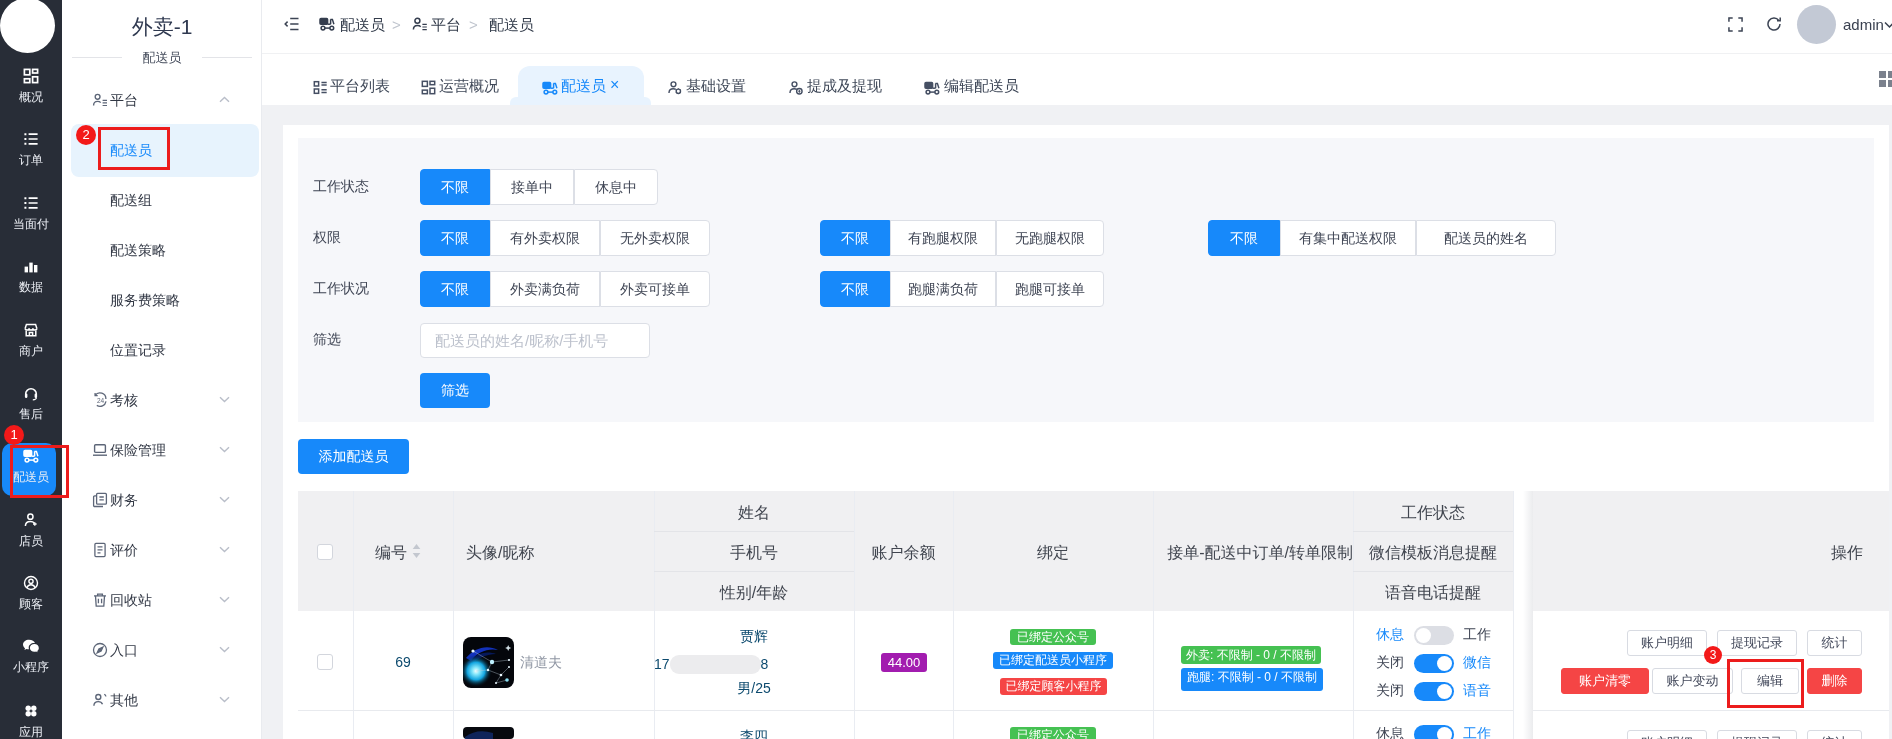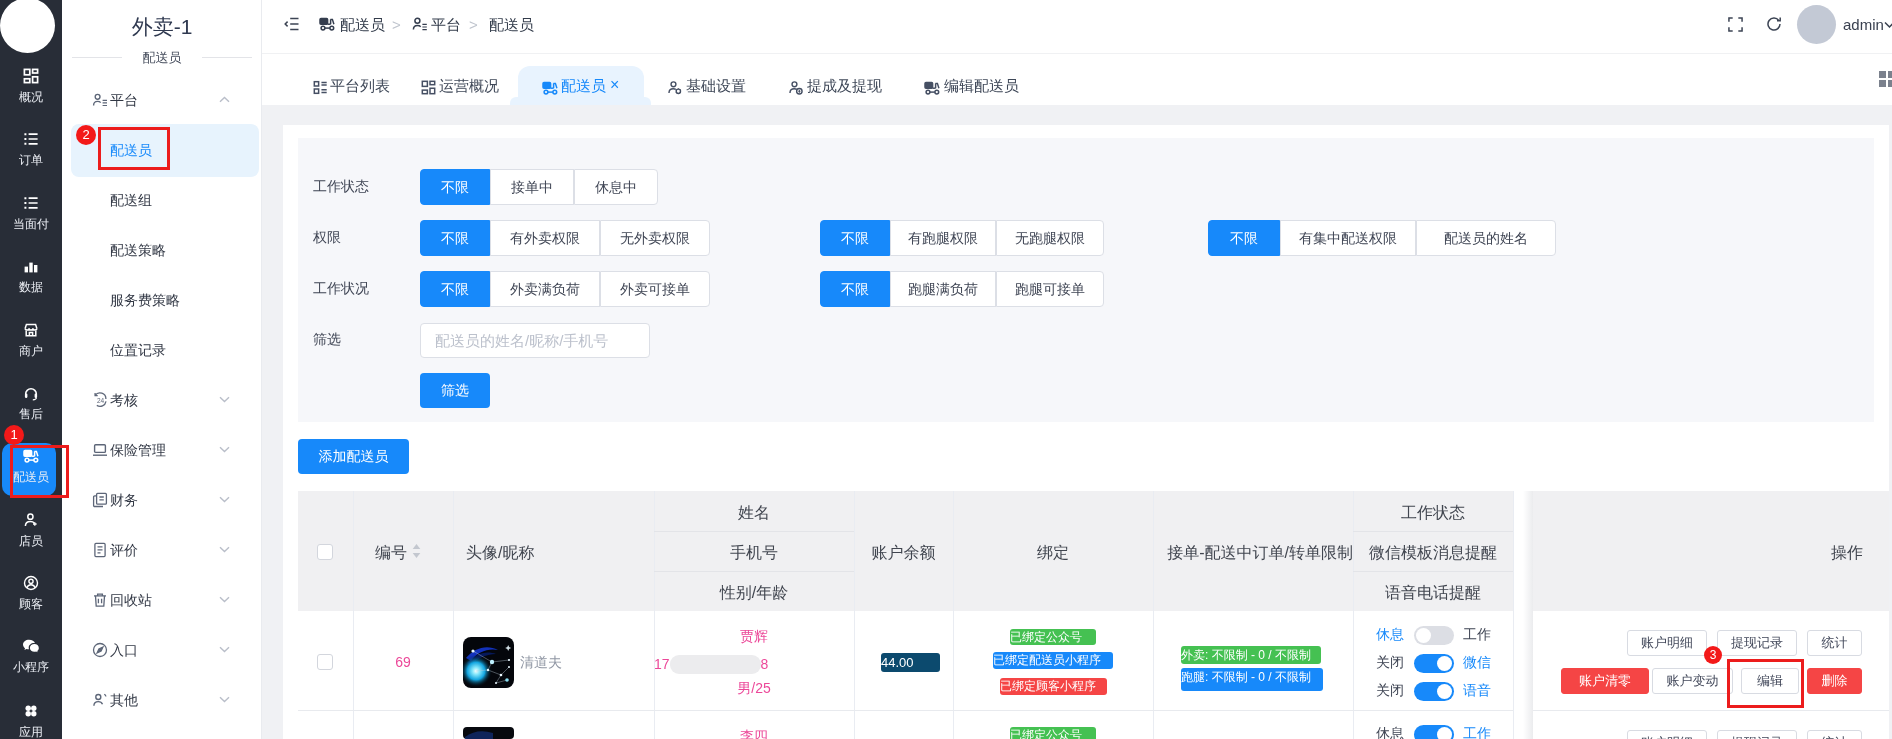--- a/index.html
+++ b/index.html
@@ -23,23 +23,23 @@
 
 .tbtn{position:absolute;height:36px;background:#fff;border:1px solid #dcdfe6;color:#3f4554;font-size:14px;text-align:center;line-height:34px}
 .tbtn.on{background:#1789fa;border-color:#1789fa;color:#fff}
 .tbtn.l{border-radius:4px 0 0 4px}
 .tbtn.r{border-radius:0 4px 4px 0}
 .flabel{position:absolute;font-size:14px;color:#3f4554}
 
 .vln{position:absolute;width:1px;background:#e9ecf2}
 .hln{position:absolute;height:1px;background:#e8eaee}
 .th{position:absolute;font-size:16px;color:#40454f;white-space:nowrap}
-.td{position:absolute;font-size:14px;color:#ec4899;white-space:nowrap}
+.td{position:absolute;font-size:14px;color:#0c4a6e;white-space:nowrap}
 .ckb{position:absolute;width:16px;height:16px;border:1px solid #d3d6dd;border-radius:3px;background:#fff}
-.tag{position:absolute;color:#fff;font-size:12px;border-radius:3px;white-space:nowrap}
+.tag{position:absolute;color:#fff;font-size:12px;text-align:center;border-radius:3px;white-space:nowrap}
 .abtn{position:absolute;height:26px;background:#fff;border:1px solid #d8dbe2;border-radius:3px;color:#42485a;font-size:13px;text-align:center;line-height:24px}
 .abtn.red{background:#f54545;border-color:#f54545;color:#fff}
 .tgl{position:absolute;width:40px;height:19px;border-radius:10px}
 .tgl .k{position:absolute;top:2px;width:15px;height:15px;border-radius:50%;background:#fff}
 .tlab{position:absolute;font-size:14px}
 
 .ann{position:absolute;border:3px solid #ec1c1c}
 .nbadge{position:absolute;width:20px;height:20px;border-radius:50%;background:#f31919;color:#fff;font-size:13px;text-align:center;line-height:20px}
 </style>
 </head>
@@ -256,21 +256,21 @@
           <circle cx="46" cy="30" r="1"></circle>
           <circle cx="33" cy="46" r="1"></circle>
           <circle cx="44" cy="43" r="1.8" fill="#8adef2"></circle>
           <path d="M45.2 8 l.9 2.1 2.1.9 -2.1.9 -.9 2.1 -.9-2.1 -2.1-.9 2.1-.9z" opacity=".9"></path>
         </g>
       </svg>
     <div class="td" style="left:520px;top:654px;color:#9097a4">清道夫</div>
     <div class="td" style="left:654px;top:628px;width:200px;text-align:center">贾辉</div>
     <div class="td" style="left:654px;top:655px;width:200px;text-align:left">17<span style="display:inline-block;width:91px;height:19px;border-radius:9px;background:#ececee;vertical-align:-5px"></span>8</div>
     <div class="td" style="left:654px;top:680px;width:200px;text-align:center">男/25</div>
-    <div class="tag" style="left:881px;top:653px;width:59px;height:19px;line-height:19px;background:#0c4a6e;font-size:13px">44.00</div>
+    <div class="tag" style="left:881px;top:653px;width:46px;height:19px;line-height:19px;background:#a21caf;font-size:13px">44.00</div>
     <div class="tag" style="left:1010px;top:629px;width:86px;height:16px;line-height:16px;background:#45c152">已绑定公众号</div>
     <div class="tag" style="left:993px;top:652px;width:120px;height:17px;line-height:17px;background:#1789fa">已绑定配送员小程序</div>
     <div class="tag" style="left:1000px;top:678px;width:107px;height:17px;line-height:17px;background:#f54545">已绑定顾客小程序</div>
     <div class="tag" style="left:1181px;top:646px;width:140px;height:18px;line-height:18px;background:#45c152">外卖: 不限制 - 0 / 不限制</div>
     <div class="tag" style="left:1181px;top:668px;width:142px;height:23px;line-height:18px;background:#1789fa">跑腿: 不限制 - 0 / 不限制</div>
 
     <div class="tlab" style="left:1376px;top:626px;color:#1789fa">休息</div>
     <div class="tgl" style="left:1414px;top:626px;background:#dcdee4">
         <span class="k" style="left:2px"></span>
       </div>

